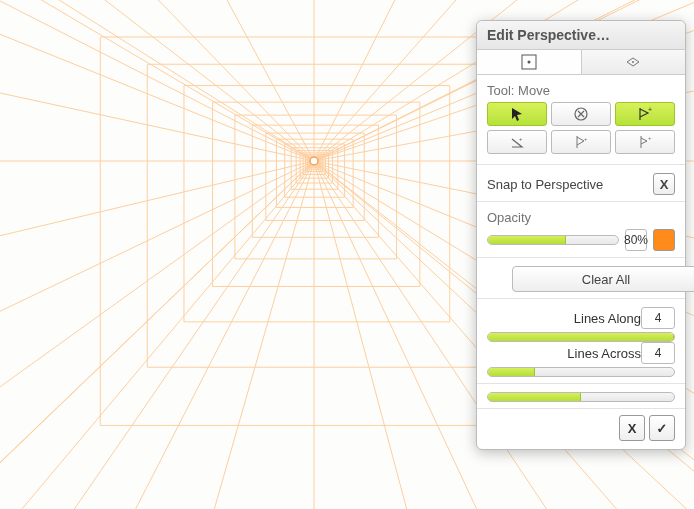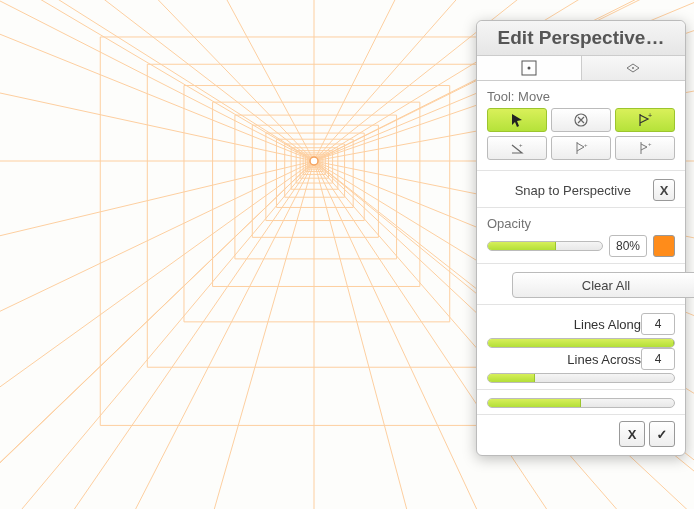--- a/index.html
+++ b/index.html
@@ -33,23 +33,22 @@
     border-radius: 6px;
     box-shadow: 0 3px 14px rgba(0,0,0,0.25);
     padding-bottom: 8px;
   }
   .panel-header {
     background: linear-gradient(#f5f5f5, #e6e6e6);
     border-bottom: 1px solid #ccc;
     border-radius: 6px 6px 0 0;
     padding: 6px 10px;
     font-weight: bold;
-    font-size: 19px;
+    font-size: 14px;
     color: #555;
-    text-align: center;
   }
   .sets-link {
     text-align: right;
     padding: 6px 10px 6px 10px;
     font-size: 13px;
     color: #444;
     border-bottom: 1px solid #ddd;
   }
   .sets-link span:last-child { color: #888; margin-left: 2px; }
   .tabs {
@@ -81,21 +80,21 @@
     align-items: center;
     justify-content: center;
     cursor: pointer;
   }
   .tool-btn.active {
     background: linear-gradient(#d9f05a, #b5e23a);
     border-color: #9cc52e;
   }
   .snap-row {
     display: flex;
-    justify-content: flex-end;
+    justify-content: space-between;
     align-items: center;
     gap: 22px;
     font-size: 13px;
     color: #444;
   }
   .snap-box {
     width: 22px;
     height: 22px;
     border: 1px solid #999;
     border-radius: 3px;
@@ -119,21 +118,21 @@
     background: linear-gradient(#f5f5f5, #e8e8e8);
     position: relative;
     overflow: hidden;
   }
   .slider-fill {
     height: 100%;
     background: linear-gradient(#d7ef5a, #b3df38);
     border-right: 1px solid #9cc52e;
   }
   .value-box {
-    width: 38px;
+    width: 22px;
     height: 22px;
     border: 1px solid #bbb;
     border-radius: 3px;
     background: #fff;
     display: flex;
     align-items: center;
     justify-content: center;
     font-size: 12px;
   }
   .color-swatch {

